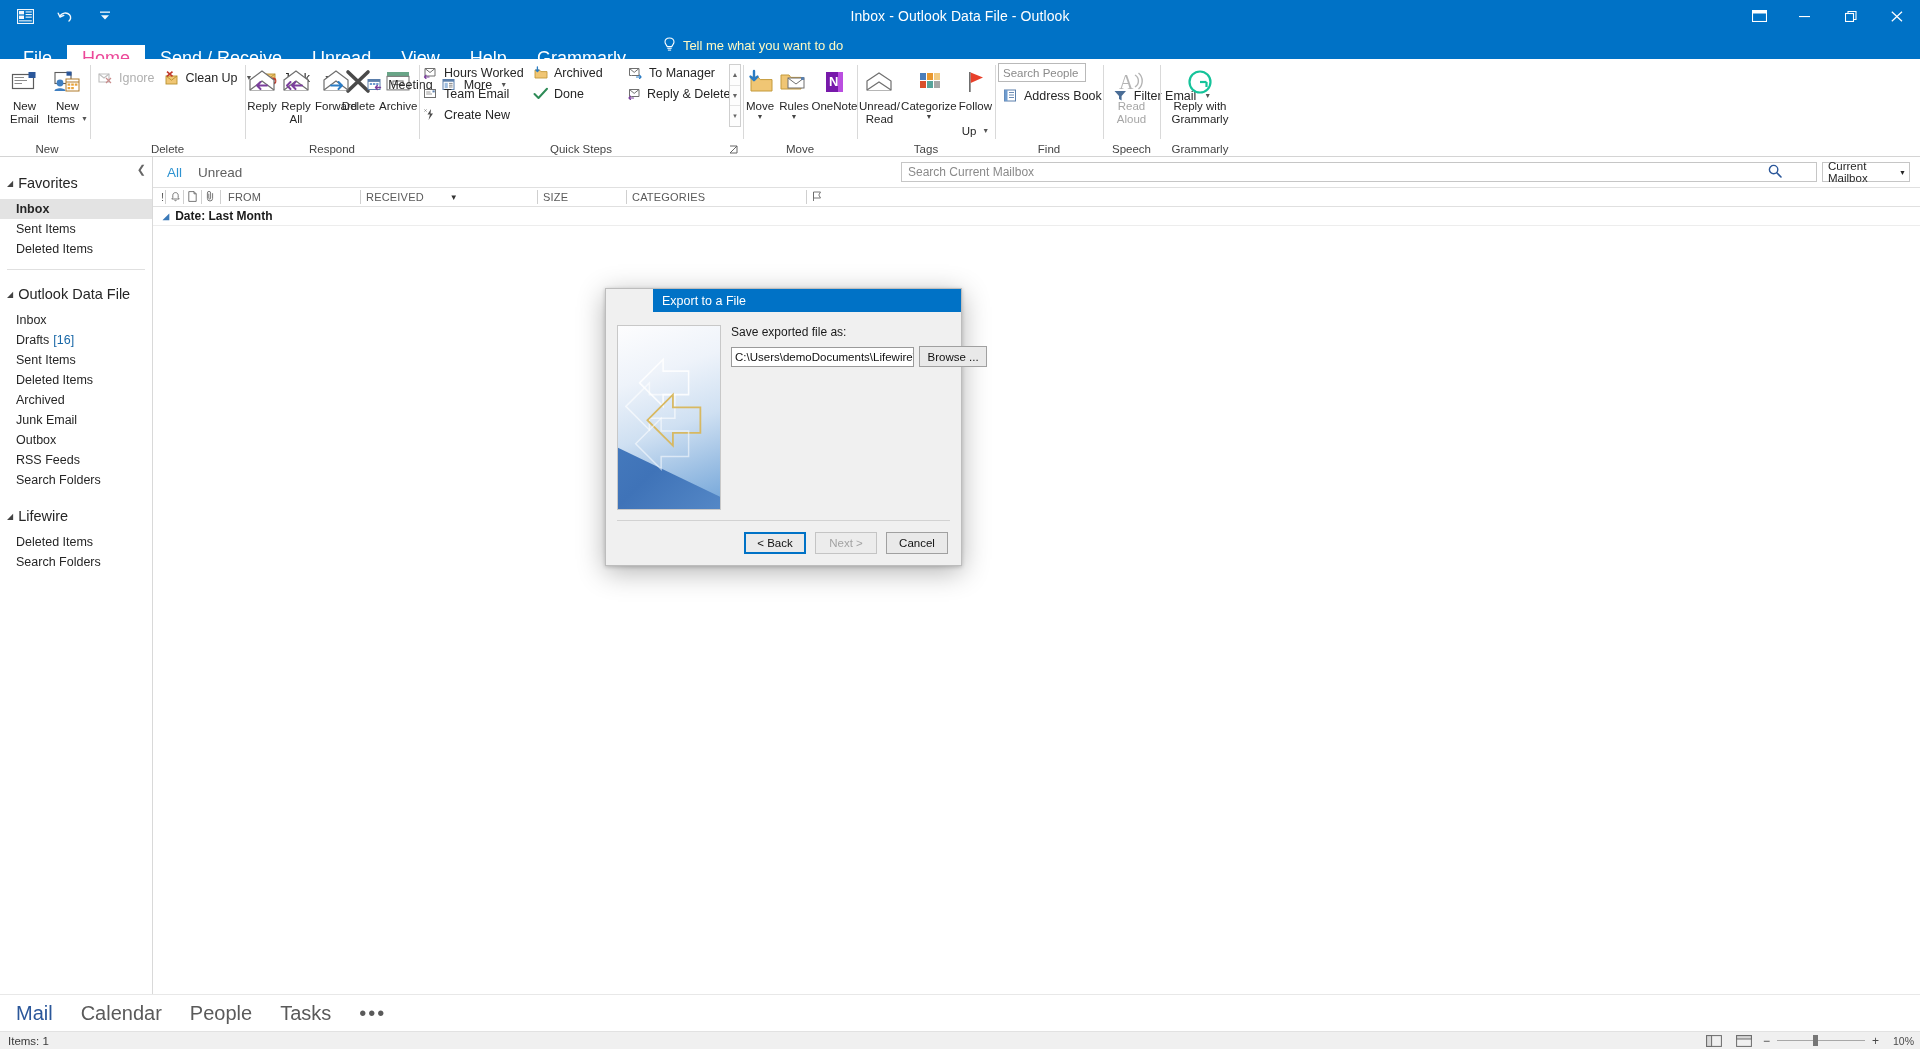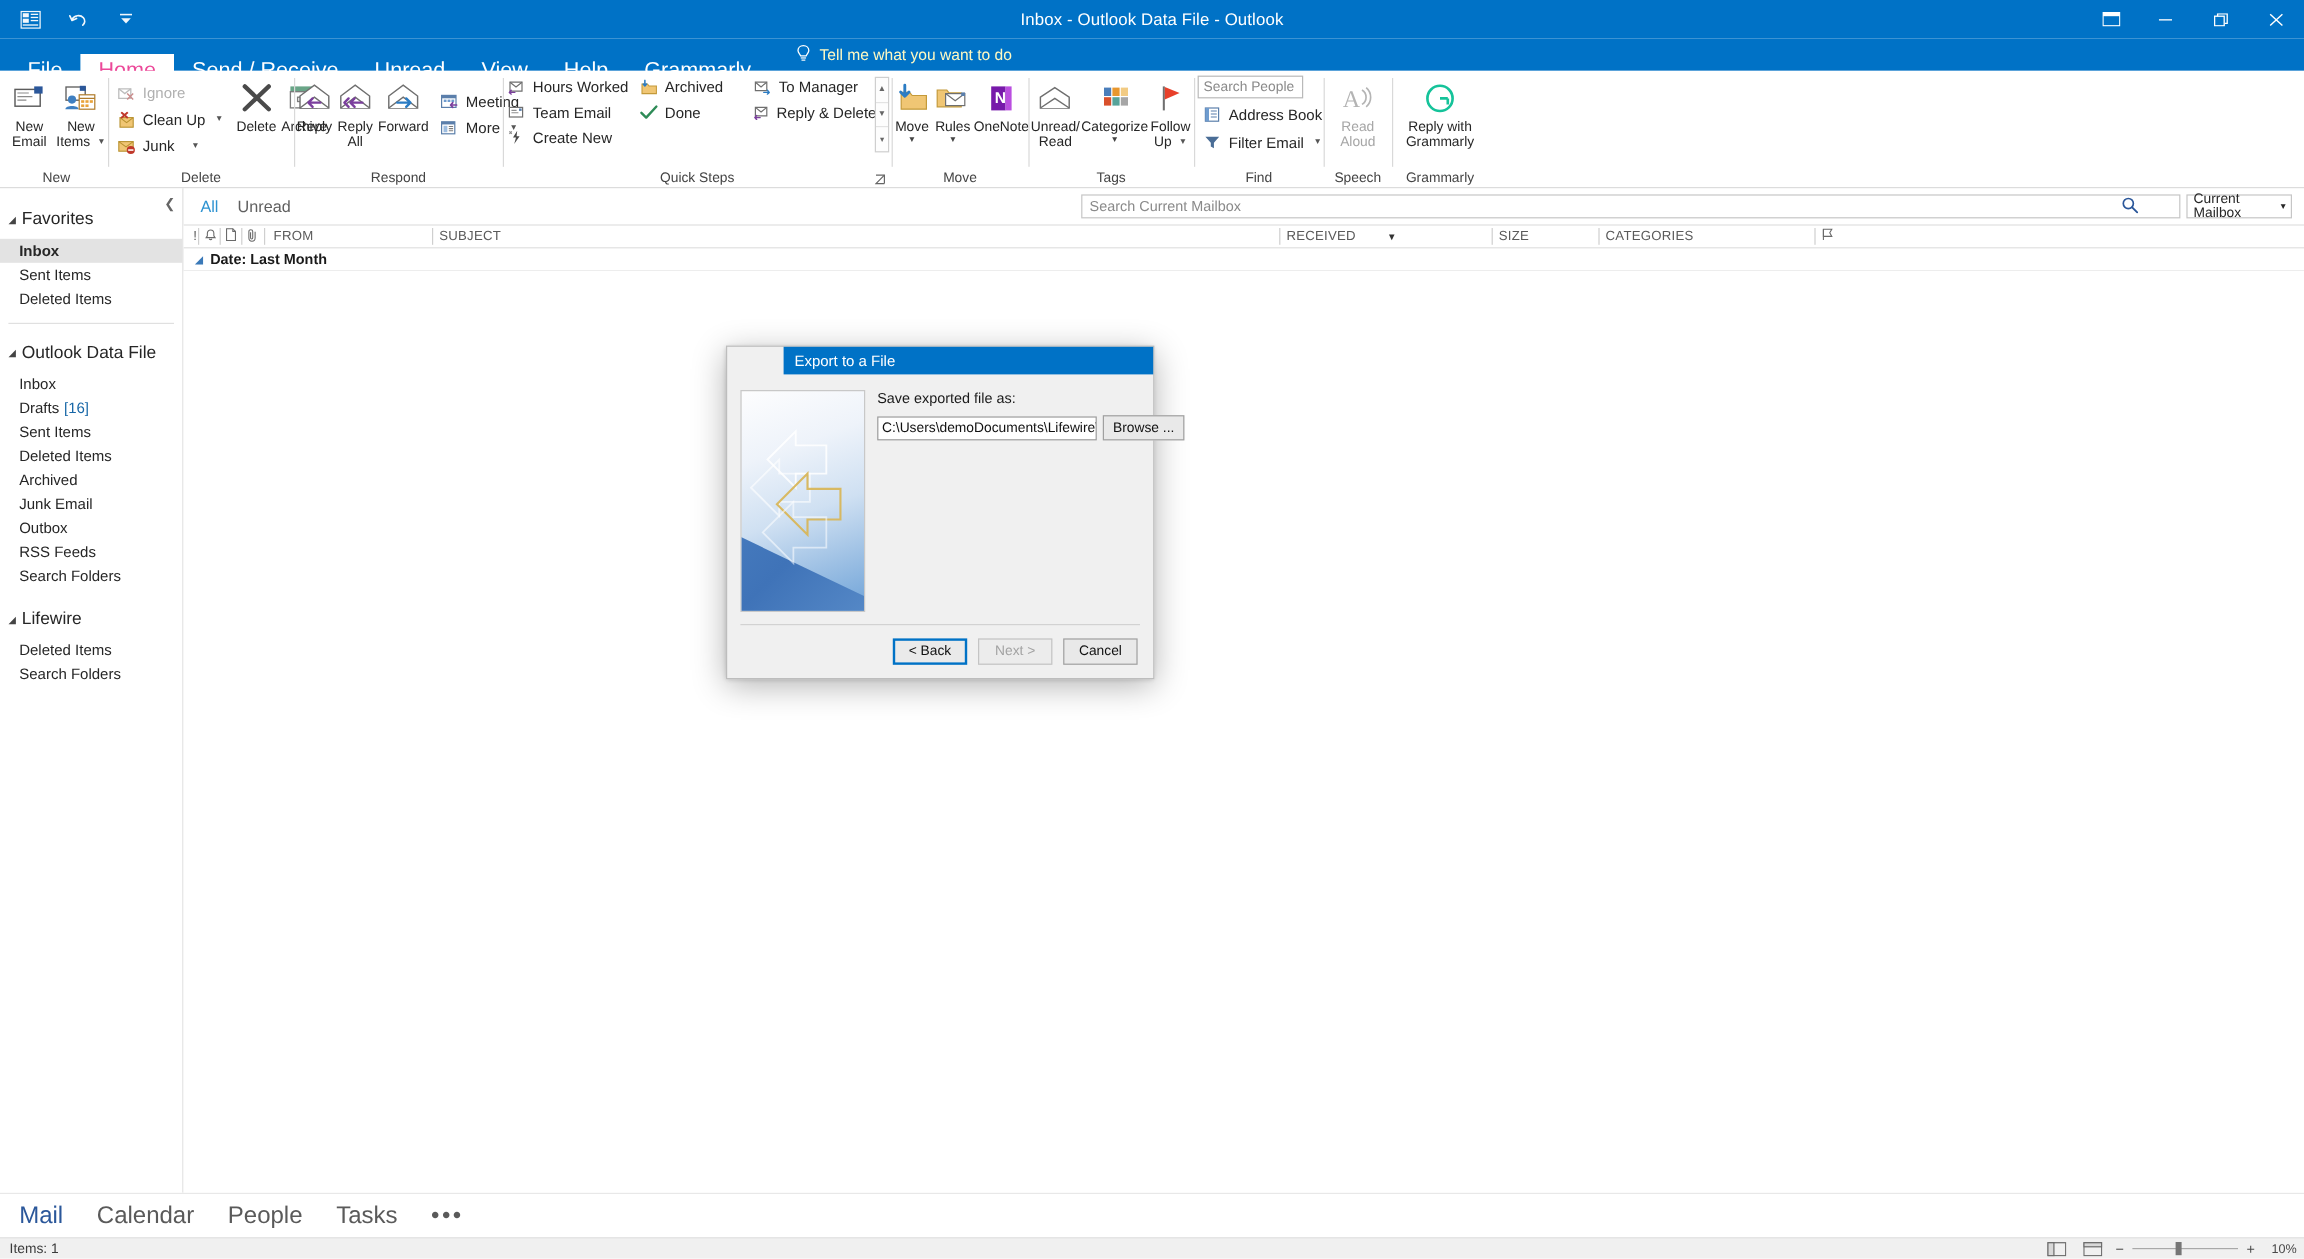--- a/index.html
+++ b/index.html
@@ -69,21 +69,21 @@
   .bigbtn {
     width: 58px; display: flex; flex-direction: column; align-items: center;
     padding: 3px 2px 0; font-size: 11.5px; color: #262626; text-align: center;
     line-height: 12.5px; cursor: default;
   }
   .bigbtn .ic { height: 30px; display: flex; align-items: center; justify-content: center; }
   .bigbtn .lbl { margin-top: 3px; }
   .bigbtn.disabled { color: #a6a6a6; }
   .caret-sm { font-size: 7px; line-height: 6px; margin-top: 1px; color: #444; }
 
-  .smallcol { display: flex; flex-direction: column; gap: 1px; padding: 3px 4px 0; }
+  .smallcol { display: flex; flex-direction: row; gap: 1px; padding: 3px 4px 0; }
   .smallbtn {
     display: flex; align-items: center; gap: 5px; height: 21px; padding: 0 5px 0 3px;
     font-size: 12.5px; color: #262626; white-space: nowrap; cursor: default;
   }
   .smallbtn.disabled { color: #b0b0b0; }
   .smallbtn .ic { width: 17px; height: 17px; display: flex; align-items: center; justify-content: center; }
   .caret-tiny { font-size: 7px; color: #555; margin-left: 3px; }
 
   
   .qs-gallery { display: flex; padding-top: 3px; }
@@ -662,21 +662,21 @@
           <span class="caret-sm">▼</span>
         </div>
         <div class="bigbtn" style="width:42px">
           <span class="ic">
             <svg width="30" height="26" viewBox="0 0 30 26">
                 <rect x="9" y="3" width="1.7" height="20" fill="#6f6f6f"></rect>
                 <path d="M10.7 3.5 L23 8.6 L10.7 14 Z" fill="#e8402a"></path>
               </svg>
           </span>
           <span class="lbl">Follow</span>
-          <span class="lbl" style="margin-top:0;display:flex;align-items:center;gap:3px">
+          <span class="lbl" style="margin-top:12px;display:flex;align-items:center;gap:3px">
             <span>Up</span>
             <span class="caret-tiny">▼</span>
           </span>
         </div>
       </div>
       <div class="rgroup-label">Tags</div>
     </div>
 
     <div class="rgroup" style="width:108px">
       <div class="rgroup-inner" style="padding-top:2px">
@@ -857,23 +857,20 @@
         <div class="ch sep" style="width:19px">
           <span>
             <svg width="9" height="12" viewBox="0 0 9 12">
                 <path d="M6.6 3.2 V8.4 A2.6 2.6 0 0 1 1.4 8.4 V3 A1.6 1.6 0 0 1 4.6 3 V8.2 A0.9 0.9 0 0 1 2.8 8.2 V3.6" fill="none" stroke="#6a6a6a" stroke-width=".9"></path>
               </svg>
           </span>
         </div>
         <div class="ch sep" style="width:140px;padding-left:8px">
           <span>FROM</span>
         </div>
-        <div class="ch sep" style="width:706px;padding-left:6px">
-          <span>SUBJECT</span>
-        </div>
         <div class="ch sep" style="width:177px;padding-left:6px;gap:26px">
           <span>RECEIVED</span>
           <span style="font-size:8px;color:#333">▼</span>
         </div>
         <div class="ch sep" style="width:89px;padding-left:6px">
           <span>SIZE</span>
         </div>
         <div class="ch sep" style="width:180px;padding-left:6px">
           <span>CATEGORIES</span>
         </div>

